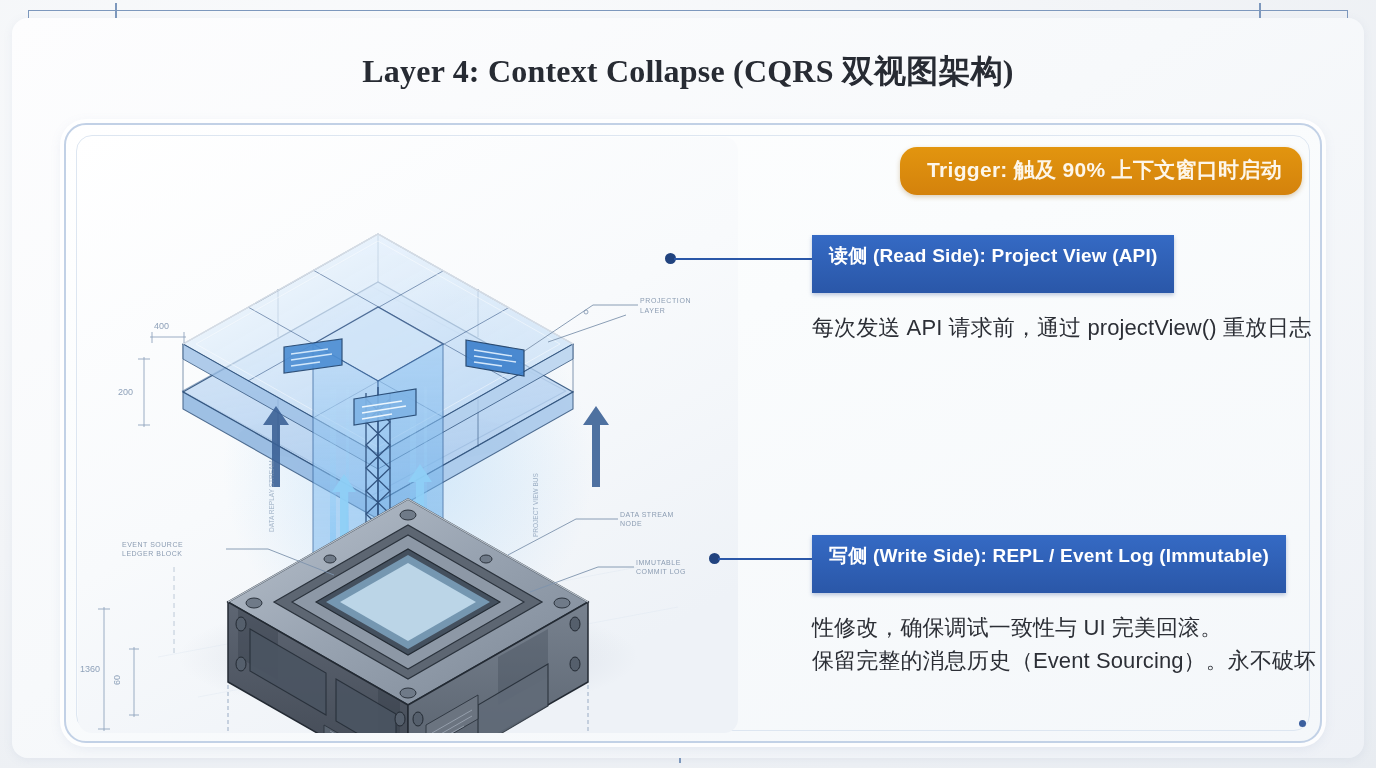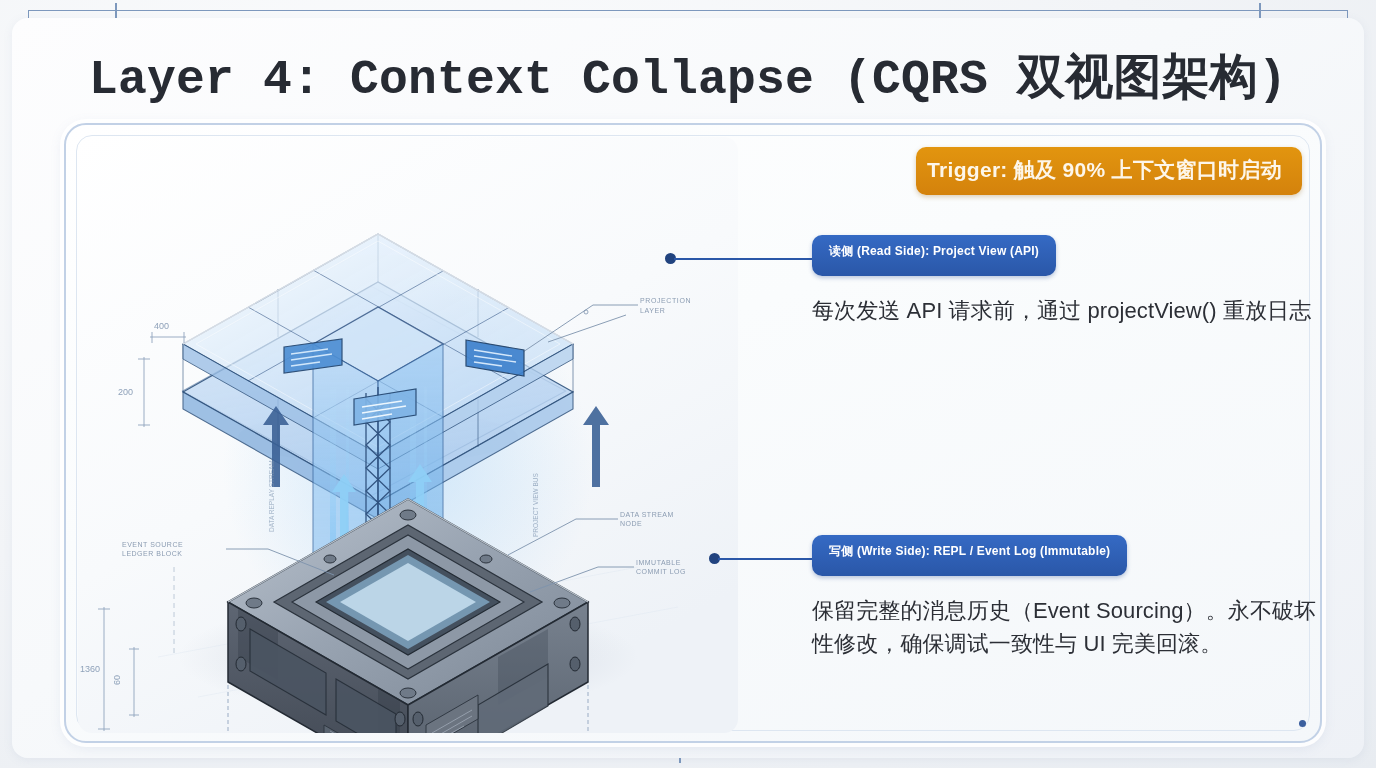--- a/index.html
+++ b/index.html
@@ -31,23 +31,23 @@
     box-shadow:0 2px 10px rgba(120,140,175,.10);
     box-sizing:border-box;
     overflow:hidden;
   }
 
   
   .title-wrap{
     position:absolute;left:0;top:36px;width:100%;text-align:center;
   }
   .title{
-    font-size:48px;font-weight:bold;color:#272b33;
+    font-size:32px;font-weight:bold;color:#272b33;
     letter-spacing:.2px;line-height:1.1;
-    font-family:Liberation Mono, monospace;
+    font-family:Liberation Serif, serif;
   }
 
   
   .panel{
     position:absolute;left:52px;top:105px;width:1258px;height:620px;
     border-radius:22px;
     background:linear-gradient(160deg,#ffffff 0%,#fafcfd 40%,#f4f7fa 100%);
     border:2px solid #c2d1e6;
     box-shadow:0 0 0 4px rgba(255,255,255,.9),
                0 3px 14px rgba(110,135,175,.18);
@@ -73,38 +73,38 @@
   
   .right-col{
     position:absolute;left:690px;top:10px;width:556px;height:600px;
   }
 
   .badge-orange{
     position:absolute;right:10px;top:12px;
     background:linear-gradient(180deg,#e2950f 0%,#d4820c 100%);
     color:#fdf6ea;
     font-size:21px;font-weight:bold;
-    padding:9px 20px 11px 11px;
-    border-radius:10px;
+    padding:9px 20px 11px 27px;
+    border-radius:17px;
     box-shadow:0 2px 5px rgba(150,100,20,.30);
     white-space:nowrap;
     letter-spacing:.3px;
   }
 
   .section{position:absolute;left:56px;width:500px;}
   .section.read{top:100px;}
   .section.write{top:400px;}
 
   .bar{
     display:inline-block;
     background:linear-gradient(180deg,#356ac4 0%,#2a57a8 100%);
     color:#ffffff;
-    font-size:12px;font-weight:bold;
-    padding:8px 17px 16px 17px;
-    border-radius:10px;
+    font-size:19px;font-weight:bold;
+    padding:8px 17px 24px 17px;
+    border-radius:0;
     box-shadow:0 2px 4px rgba(40,75,145,.30);
     white-space:nowrap;
     letter-spacing:.2px;
   }
   .body-text{
     margin-top:18px;
     font-size:22px;line-height:1.5;
     color:#2c2f36;
     max-width:545px;
     letter-spacing:.1px;
@@ -494,20 +494,20 @@
       <div class="section read">
         <div class="bar">读侧 (Read Side): Project View (API)</div>
         <div class="body-text">
           <div>每次发送 API 请求前，通过 projectView() 重放日志，</div>
         </div>
       </div>
 
       <div class="section write">
         <div class="bar">写侧 (Write Side): REPL / Event Log (Immutable)</div>
         <div class="body-text">
+          <div>性修改，确保调试一致性与 UI 完美回滚。</div>
           <div>保留完整的消息历史（Event Sourcing）。永不破坏</div>
-          <div>性修改，确保调试一致性与 UI 完美回滚。</div>
         </div>
       </div>
 
     </div>
   </div>
 </div>
 
 </body></html>

